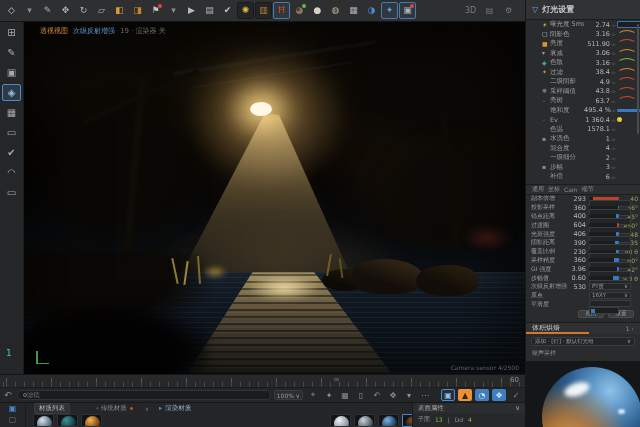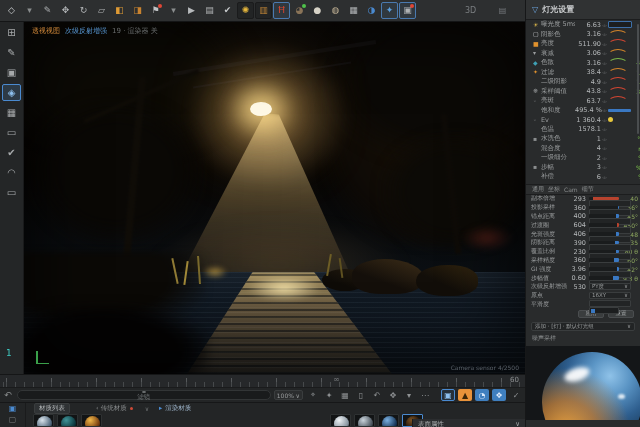--- a/index.html
+++ b/index.html
@@ -9,21 +9,21 @@
 
   
   .topbar { position:absolute; left:0; top:0; width:525px; height:22px; background:#2d2f30;
     border-bottom:1px solid #141516; display:flex; align-items:center; padding:0 3px; gap:1px; }
   .ticon { position:relative; width:17px; height:17px; display:flex; align-items:center; justify-content:center;
     font-size:9px; line-height:1; border:1px solid transparent; border-radius:2px; }
   .ticon[data-box="1"] { border-color:#4a7ab0; background:#30383f; }
   .ticon[data-box="d"] { background:#222425; border-color:#1a1b1c; }
   .ticon .badge { display:none; position:absolute; right:1px; top:1px; width:4px; height:4px; border-radius:50%; background:var(--bdg,#e04636); }
   .ticon[data-badge="1"] .badge { display:block; }
-  .tright { margin-left:auto; display:flex; gap:15px; align-items:center; padding-right:6px; }
+  .tright { margin-left:auto; display:flex; gap:2px; align-items:center; padding-right:6px; }
   .tright .ticon { color:#7a7e80; font-size:8px; }
 
   
   .lstrip { position:absolute; left:0; top:22px; width:24px; height:352px; background:#242627;
     border-right:1px solid #191a1b; display:flex; flex-direction:column; align-items:center; padding-top:2px; gap:3px; }
   .licon { width:19px; height:17px; display:flex; align-items:center; justify-content:center;
     font-size:10px; color:#a6a9ab; border:1px solid transparent; border-radius:2px; }
   .licon[data-sel="1"] { border-color:#4a8ad0; background:#2d3a46; color:#8ec0ee; }
   .strip-marker { position:absolute; left:6px; top:326px; color:#3ec8c0; font-size:9px; }
 
@@ -63,39 +63,39 @@
   .grass1 { left:150px; top:236px; width:2px; height:26px; background:#8f7a34; transform:rotate(-12deg); }
   .grass2 { left:161px; top:239px; width:2px; height:24px; background:#a08838; transform:rotate(8deg); }
   .grass3 { left:174px; top:234px; width:2px; height:28px; background:#7a6a2c; transform:rotate(-4deg); }
   .gclump { left:178px; top:243px; width:26px; height:14px; background:radial-gradient(ellipse,rgba(186,150,64,.8) 0%,rgba(186,150,64,0) 70%); filter:blur(2px); }
   .grass4 { left:304px; top:232px; width:2px; height:22px; background:#6e5e26; transform:rotate(10deg); }
   .grass5 { left:316px; top:236px; width:2px; height:20px; background:#5e5020; transform:rotate(-8deg); }
   .fgdark { left:-25px; top:282px; width:210px; height:95px; background:radial-gradient(ellipse,#040303 52%,rgba(0,0,0,0) 78%); filter:blur(5px); }
   .redbush { left:438px; top:203px; width:52px; height:26px; background:radial-gradient(ellipse,rgba(122,42,30,.55) 0%,rgba(122,42,30,0) 70%); filter:blur(3px); }
   .vign { inset:0; box-shadow:inset 0 0 60px 20px rgba(0,0,0,.55); }
   .hud-tl { position:absolute; left:8px; top:4px; display:flex; gap:5px; font-size:7px; }
-  .hud-view { color:#d0883a; } .hud-cam { color:#5a9ad8; } .hud-rend { color:#6a6d6e; }
+  .hud-view { color:#d0883a;margin-left:8px; } .hud-cam { color:#5a9ad8; } .hud-rend { color:#6a6d6e; }
   .hud-br { position:absolute; right:6px; bottom:3px; font-size:6px; color:#596068; }
   .axis { position:absolute; left:12px; bottom:10px; width:14px; height:14px; }
   .axis .ay { position:absolute; left:0; bottom:0; width:1.5px; height:13px; background:#3aa04a; }
   .axis .ax { position:absolute; left:0; bottom:0; width:13px; height:1.5px; background:#3aa04a; }
 
   
   .timeline { position:absolute; left:0; top:374px; width:525px; height:14px; background:#26282a; border-top:1px solid #151617; border-bottom:1px solid #1a1b1c;
     background-image:repeating-linear-gradient(90deg,#46494b 0 1px,rgba(0,0,0,0) 1px 9px),repeating-linear-gradient(90deg,#55585a 0 1px,rgba(0,0,0,0) 1px 45px);
     background-size:100% 5px,100% 9px; background-position:6px bottom,6px bottom; background-repeat:repeat-x; }
   .tl-end { position:absolute; right:6px; top:1px; font-size:7px; color:#8d9092; }
   .tl-loop { position:absolute; left:333px; top:0px; font-size:8px; color:#6f7274; }
 
   
   .fbar { position:absolute; left:0; top:388px; width:525px; height:15px; background:#232526; border-bottom:1px solid #161718;
     display:flex; align-items:center; gap:3px; padding:0 2px; }
   .fb-undo { width:12px; color:#8a8d8e; font-size:9px; text-align:center; }
   .searchbox { width:262px; height:10px; background:#191b1c; border:1px solid #323536; border-radius:5px;
-    display:flex; align-items:center; gap:0; padding:0 5px; font-size:6.5px; color:#6f7375;flex-direction:column; }
+    display:flex; align-items:center; gap:0; padding:0 5px; font-size:6.5px; color:#6f7375; }
   .searchbox .sdot { width:4px; height:4px; border-radius:50%; border:1px solid #6f7375; }
   .zoomdd { width:30px; height:10px; background:#2b2d2e; border:1px solid #3a3d3e; border-radius:2px;
     font-size:6px; color:#9a9d9e; display:flex; align-items:center; justify-content:space-between; padding:0 2px; }
   .ficon { width:14px; height:12px; display:flex; align-items:center; justify-content:center; font-size:8px; color:#8f9294; }
   .fbtn { width:14px; height:12px; display:flex; align-items:center; justify-content:center; font-size:8px; border-radius:2px; border:1px solid transparent; }
   .fbtn[data-style="blue-outline"] { border-color:#4a8ad0; color:#8ec0ee; background:#26303a; }
   .fbtn[data-style="orange"] { background:#e8923a; color:#3a2508; }
   .fbtn[data-style="blue"] { background:#3f7fbf; color:#dceafc; }
   .fbtn[data-style="plain"] { color:#8f9294; }
 
@@ -110,33 +110,33 @@
   .reddot { width:3px; height:3px; border-radius:50%; background:#d04a36; }
   .mchev { color:#6f7274; margin-left:8px; font-size:6px; }
   .mgroup { color:#9fb6cc; margin-left:6px; display:flex; gap:3px; align-items:center; }
   .mgroup .garr { color:#4a8ad0; }
   .thumbrow { position:absolute; left:7px; top:11px; display:flex; gap:3px; }
   .thumbrow2 { position:absolute; left:304px; top:11px; display:flex; gap:3px; }
   .mthumb { width:21px; height:13px; background:#121415; border:1px solid #2e3132; border-radius:1px; overflow:hidden; position:relative; }
   .mthumb[data-sel="1"] { border-color:#4a8ad0; }
   .mball { position:absolute; left:3px; top:1px; width:15px; height:15px; border-radius:50%;
     background:radial-gradient(circle at 35% 28%, var(--c1) 0%, var(--c2) 62%, #000 100%); }
-  .paneb { position:relative; width:113px; border-left:1px solid #1a1b1c; background:#26282a;margin-top:16px; }
+  .paneb { position:relative; width:113px; border-left:1px solid #1a1b1c; background:#26282a; }
   .paneb-h { display:flex; justify-content:space-between; align-items:center; height:10px; padding:0 5px; font-size:6.5px; color:#a8abad; background:#2b2d2f; }
   .paneb-r { display:flex; gap:5px; align-items:center; padding:2px 5px; font-size:6px; color:#8a8d8e; }
   .paneb-r .pv { color:#7cc24a; }
 
   
   .rpanel { position:absolute; left:525px; top:0; width:115px; height:427px; background:#292b2c; border-left:1px solid #161718; }
   .rp-head { height:20px; display:flex; align-items:center; gap:4px; padding:0 6px; background:#303233; border-bottom:1px solid #1c1d1e; }
   .rp-head .hicon { color:#6aa0d8; font-size:8px; }
   .rp-head .htitle { color:#c9cbcd; font-size:8px; font-weight:bold; }
   .rscroll { position:absolute; right:1px; top:24px; width:2px; height:110px; background:#4a4d4f; border-radius:1px; }
 
-  .prow { display:grid; grid-template-columns:8px 34px 26px 7px 24px 12px; align-items:center; height:9.5px; padding:0 2px 0 7px; }
+  .prow { display:grid; grid-template-columns:8px 34px 26px 7px 24px 12px; align-items:center; height:9.5px; padding:0 2px 0 16px; }
   .prow .pg { font-size:6px; line-height:1; }
   .prow .pl { font-size:6.5px; color:#9a9d9e; white-space:nowrap; overflow:hidden; }
   .prow .pv { font-size:6.5px; color:#b5b8ba; text-align:right; white-space:nowrap; }
   .prow .ps { font-size:5px; color:#5a5d5e; text-align:center; }
   .prow .rz { position:relative; height:9px; }
   .prow .rz > * { display:none; }
   .prow .curve { width:20px; height:8px; border:1.2px solid rgba(0,0,0,0); border-top-color:var(--cc,#d2842a); border-radius:100% 100% 0 0 / 160% 160% 0 0; }
   .prow[data-kind="curve"] .curve { display:block; }
   .prow .bar { width:23px; height:3px; margin-top:3px; background:#3a78c2; border-radius:1px; }
   .prow[data-kind="bar"] .bar { display:block; }
@@ -559,21 +559,21 @@
     <div class="rp-head">
       <span class="hicon">▽</span>
       <span class="htitle">灯光设置</span>
     </div>
 
     <div>
 
         <div class="prow" data-kind="input">
           <span class="pg" style="color: rgb(216, 180, 74);">☀</span>
           <span class="pl">曝光度 5ms</span>
-          <span class="pv">6.63</span>
+          <span class="pv">2.74</span>
           <span class="ps">◃▹</span>
           <span class="rz">
 
             <span class="inp"></span>
 
           </span>
           <span class="rv"></span>
         </div>
 
         <div class="prow" data-kind="curve" style="--cc: #d2842a;">
@@ -1003,20 +1003,27 @@
 
         <div class="tbtn">
           <span>应用</span>
         </div>
 
         <div class="tbtn">
           <span>重置</span>
         </div>
       </div>
 
+    <div class="sec3h">
+      <span class="s3t">体积烘焙</span>
+      <span class="s3r">
+        <span>1</span>
+        <span>›</span>
+      </span>
+    </div>
     <div class="bakedd">
       <span>添加 · [灯] · 默认灯光组</span>
       <span>∨</span>
     </div>
     <div class="bakelabel">噪声采样</div>
 
     <div class="preview">
       <div class="bigsphere"></div>
       <div class="sphor"></div>
       <div class="sphl1"></div>

